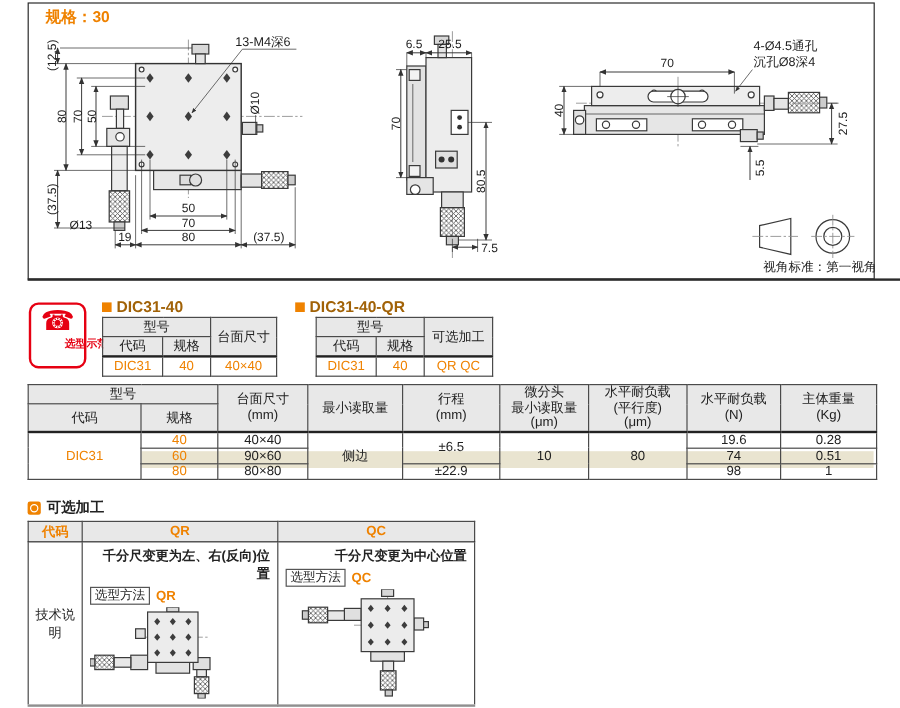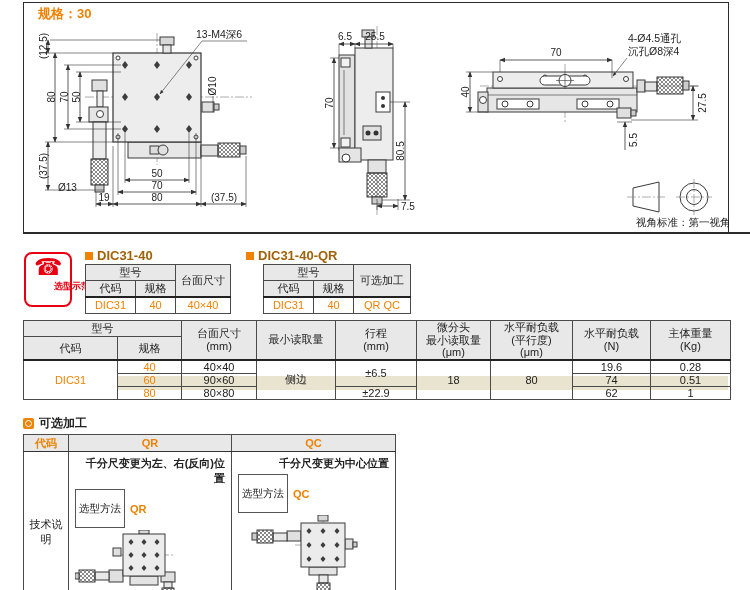--- a/index.html
+++ b/index.html
@@ -49,21 +49,21 @@
   
   .opt-title{left:23px;top:415px;display:flex;align-items:center;gap:5px;font-size:12px;font-weight:bold;color:#222;}
   .opt-icon{width:11px;height:11px;background:#ef8200;border-radius:2px;position:relative;display:inline-block;}
   .opt-icon::after{content:'';position:absolute;left:2px;top:2px;right:2px;bottom:2px;border:1.5px solid #fff;border-radius:50%;}
   .opt td.hdr{background:#e8e8e8;color:#ef8200;font-weight:bold;height:17px;border-bottom:1.5px solid #333;}
   .opt td.body{height:118px;vertical-align:top;text-align:right;padding:4px 6px;}
   .opt td.rowlabel{vertical-align:middle;text-align:center;}
   .opt{border-bottom:2.5px solid #8f8f8f;}
   .desc{font-weight:bold;font-size:11px;margin-bottom:3px;}
   .method{display:flex;align-items:center;gap:5px;font-size:10.5px;}
-  .method .box{border:1px solid #555;padding:12px 3px;line-height:13px;}
+  .method .box{border:1px solid #555;padding:0px 3px;line-height:13px;}
   .method .code{color:#ef8200;font-weight:bold;font-size:11px;}
   .minisvg{display:block;margin:2px auto 0 auto;}
 </style>
 </head>
 <body>
 
 <div class="abs draw-frame"></div>
 <div class="abs bottom-rule"></div>
 
 <svg class="abs" style="left:0;top:0" width="750" height="233" viewBox="0 0 750 233">
@@ -347,36 +347,36 @@
         <th>规格</th>
       </tr>
     </thead>
     <tbody>
       <tr>
         <td rowspan="3" class="orange">DIC31</td>
         <td class="orange">40</td>
         <td>40×40</td>
         <td rowspan="3">侧边</td>
         <td rowspan="2">±6.5</td>
-        <td rowspan="3">18</td>
+        <td rowspan="3">10</td>
         <td rowspan="3">80</td>
         <td>19.6</td>
         <td>0.28</td>
       </tr>
       <tr>
         <td class="orange">60</td>
         <td>90×60</td>
         <td>74</td>
         <td>0.51</td>
       </tr>
       <tr>
         <td class="orange">80</td>
         <td>80×80</td>
         <td>±22.9</td>
-        <td>62</td>
+        <td>98</td>
         <td>1</td>
       </tr>
     </tbody>
   </table>
 </div>
 
 <div class="abs opt-title">
   <span class="opt-icon"></span>
   <span>可选加工</span>
 </div>

